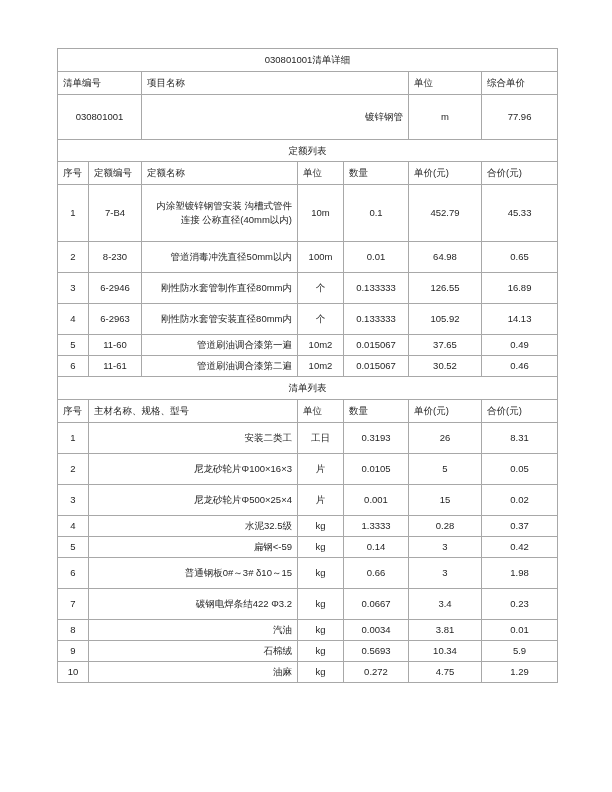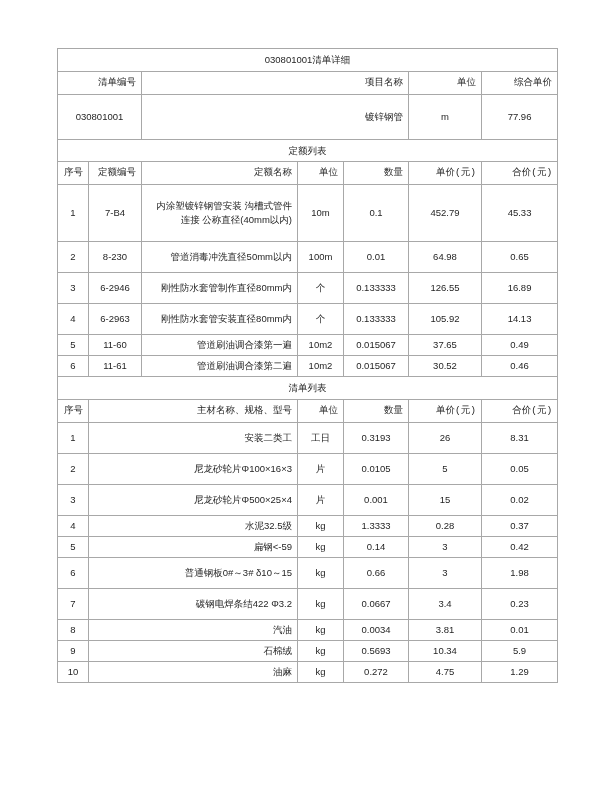--- a/index.html
+++ b/index.html
@@ -49,24 +49,23 @@
   
   .doc-title td,
   .section-banner td {
     text-align: center;
     padding-top: 4px;
     padding-bottom: 4px;
   }
 
   
   .col-head td {
-    text-align: right;
+    text-align: left;
     padding-top: 4px;
     padding-bottom: 4px;
-    font-family: Liberation Mono, monospace;
   }
 
   
   .row-tall td { height: 24px; }
   .row-xtall td { height: 50px; }
   .row-short td { height: 14px; }
   .row-main td { height: 38px; vertical-align: middle; }
 </style>
 </head>
 <body>

